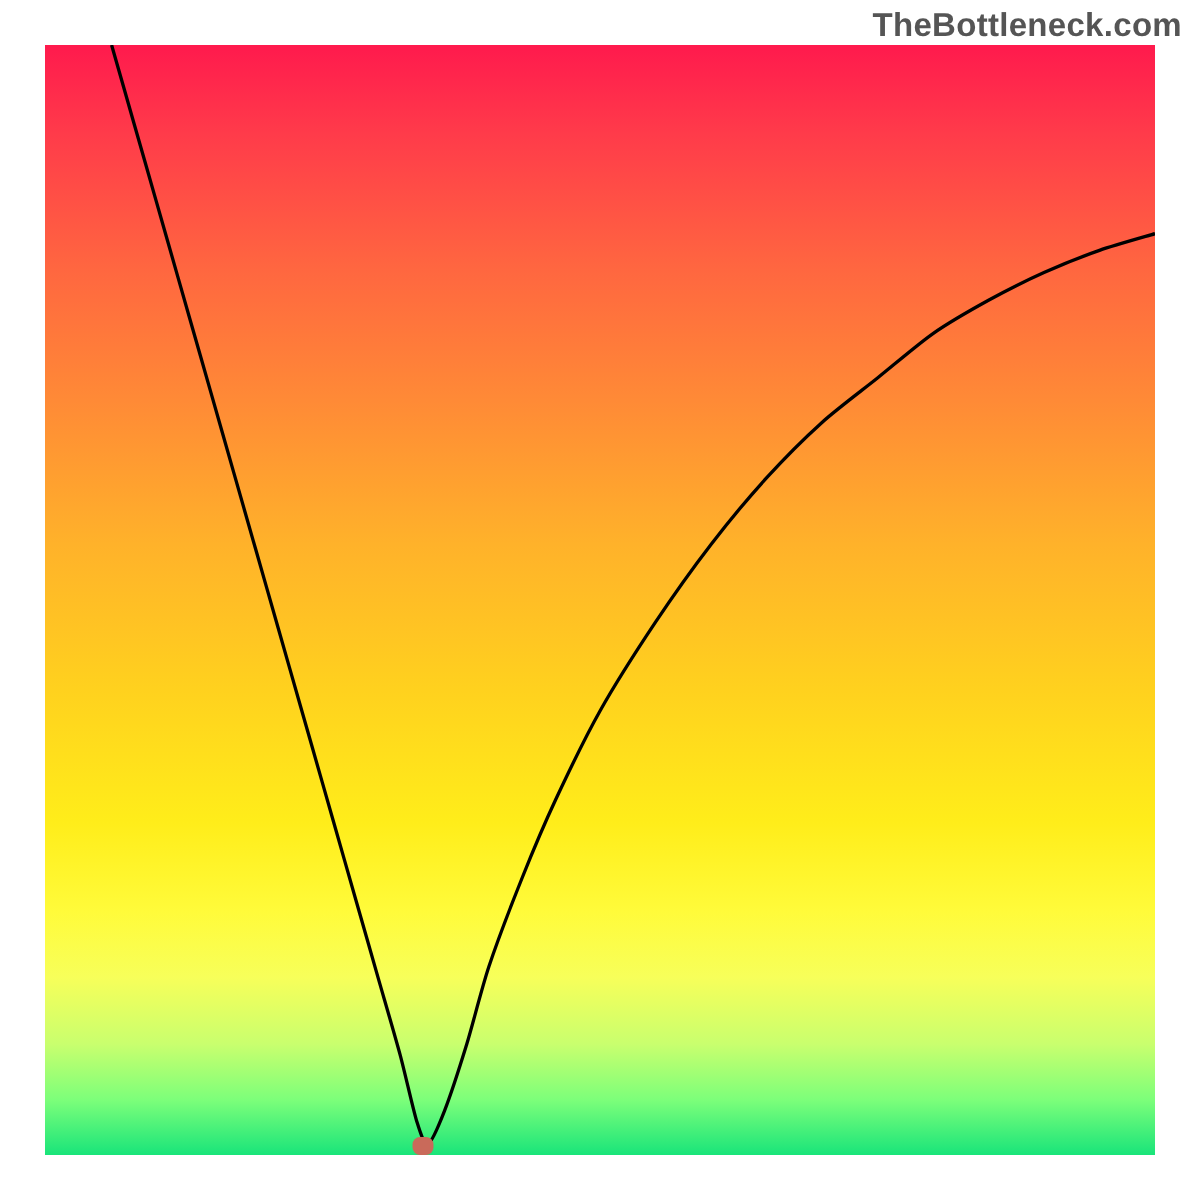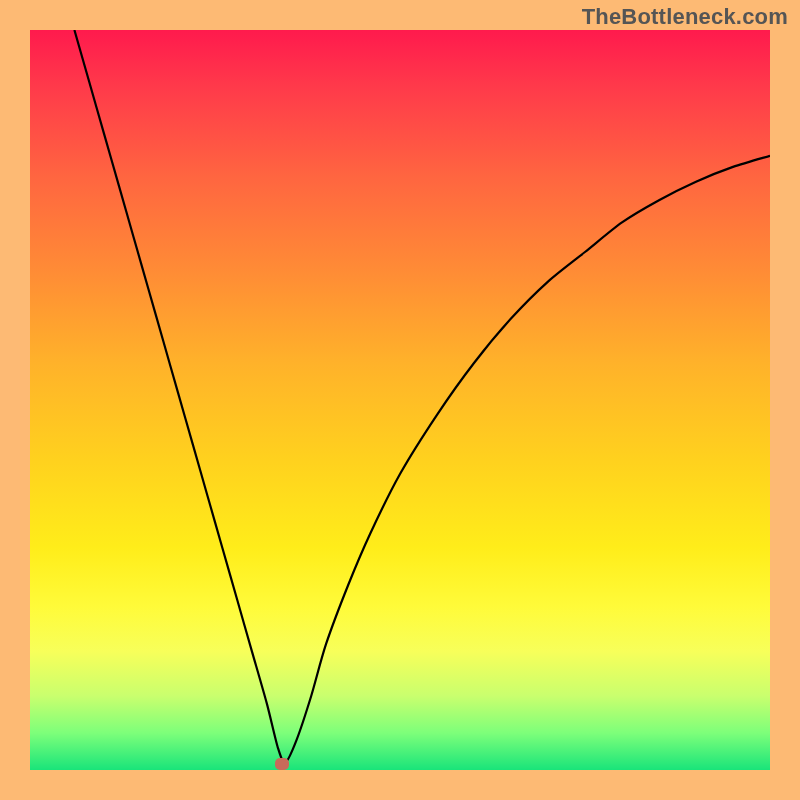--- a/index.html
+++ b/index.html
@@ -8,21 +8,21 @@
     width: 800px;
     height: 800px;
     overflow: hidden;
     background: #000;
     font-family: Arial, Helvetica, sans-serif;
   }
   .frame {
     position: relative;
     width: 800px;
     height: 800px;
-    background: #fdba74;
+    background: #ffffff;
   }
   .plot-area {
     position: absolute;
     left: 30px;
     top: 30px;
     width: 740px;
     height: 740px;
     
     background: linear-gradient(
       to bottom,

